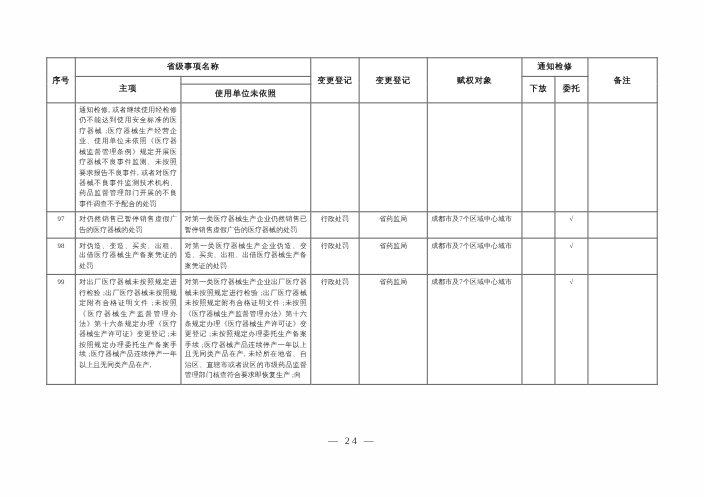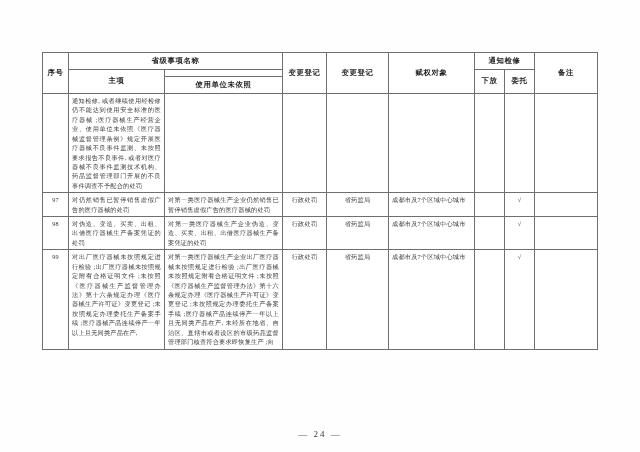--- a/index.html
+++ b/index.html
@@ -93,21 +93,20 @@
   #page-number {
     position: absolute;
     left: 0;
     top: 396px;
     width: 640px;
     text-align: center;
     font-size: 9px;
     color: #3a3a3a;
     letter-spacing: 2px;
     font-family: "Liberation Serif", "DejaVu Serif", serif;
-    margin-top: 33px;
   }
 </style>
 </head>
 <body>
 
 <div id="page">
 
   <div id="table-wrap">
     <table class="doc-table">
       <colgroup>

